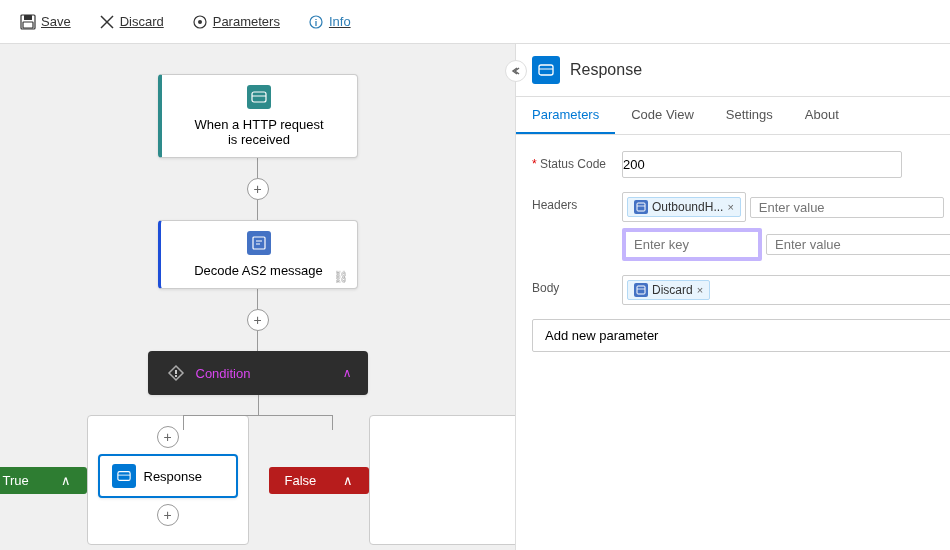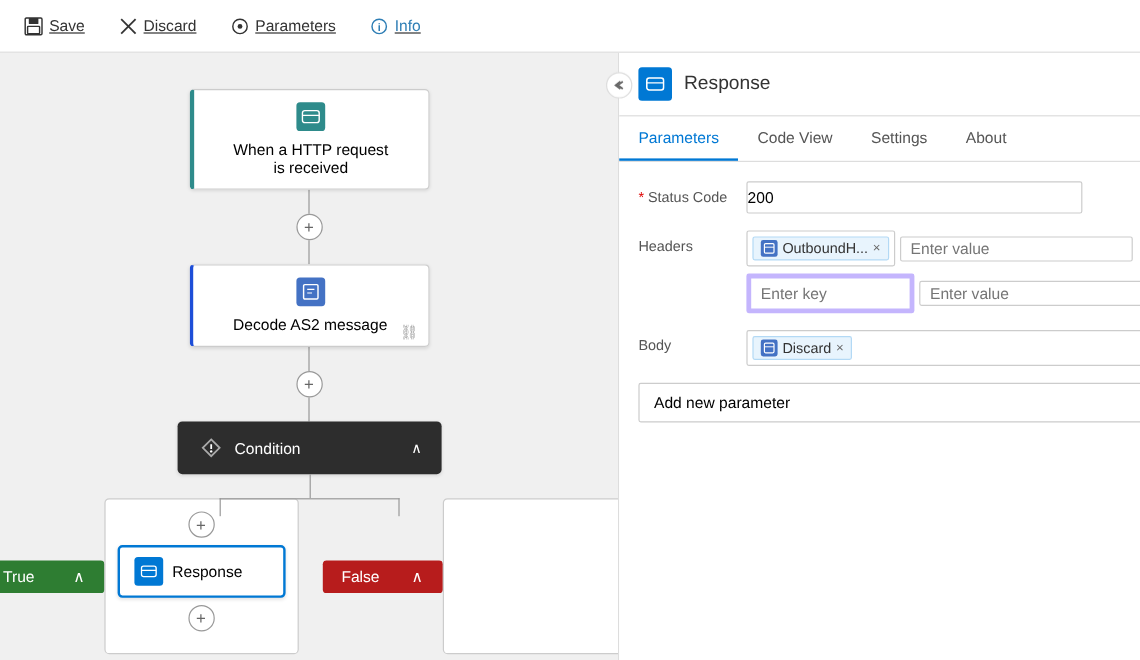--- a/index.html
+++ b/index.html
@@ -34,21 +34,21 @@
     
     .flow-node {
       background: #fff; border: 1px solid #ccc; border-radius: 4px;
       padding: 10px 16px; display: flex; align-items: center; gap: 8px;
       min-width: 200px; font-size: 13px; position: relative;
       box-shadow: 0 1px 3px rgba(0,0,0,0.1);
     }
     .flow-node.http { border-left: 4px solid #2e8b8b; flex-direction: column; }
     .flow-node.decode { border-left: 3px solid #1d4ed8; flex-direction: column; }
     .flow-node.condition {
-      background: #2d2d2d; color: #ffffff; border: none;
+      background: #2d2d2d; color: #d946ef; border: none;
       border-radius: 4px; min-width: 220px;
       justify-content: space-between;
     }
     .flow-node.response {
       border: 2px solid #0078d4; background: #fff;
       min-width: 160px;
     }
 
     .node-icon {
       width: 24px; height: 24px; border-radius: 3px;

